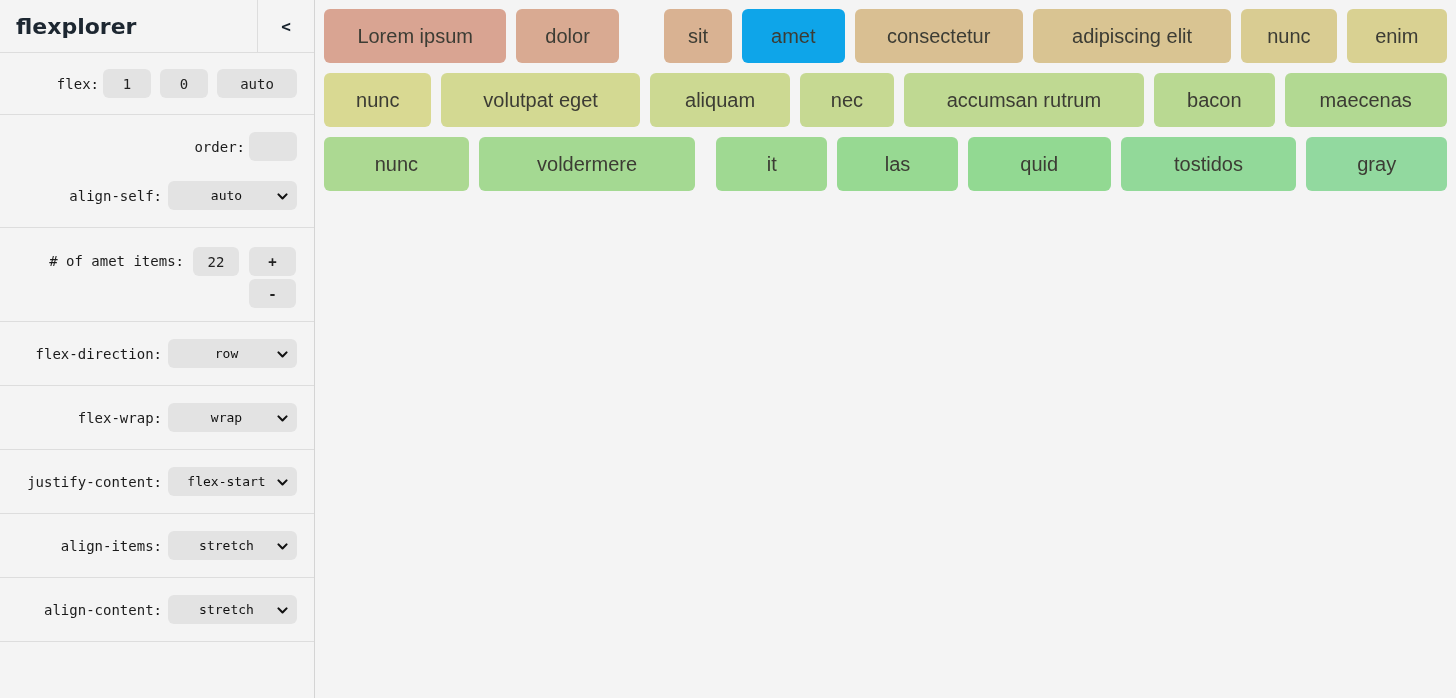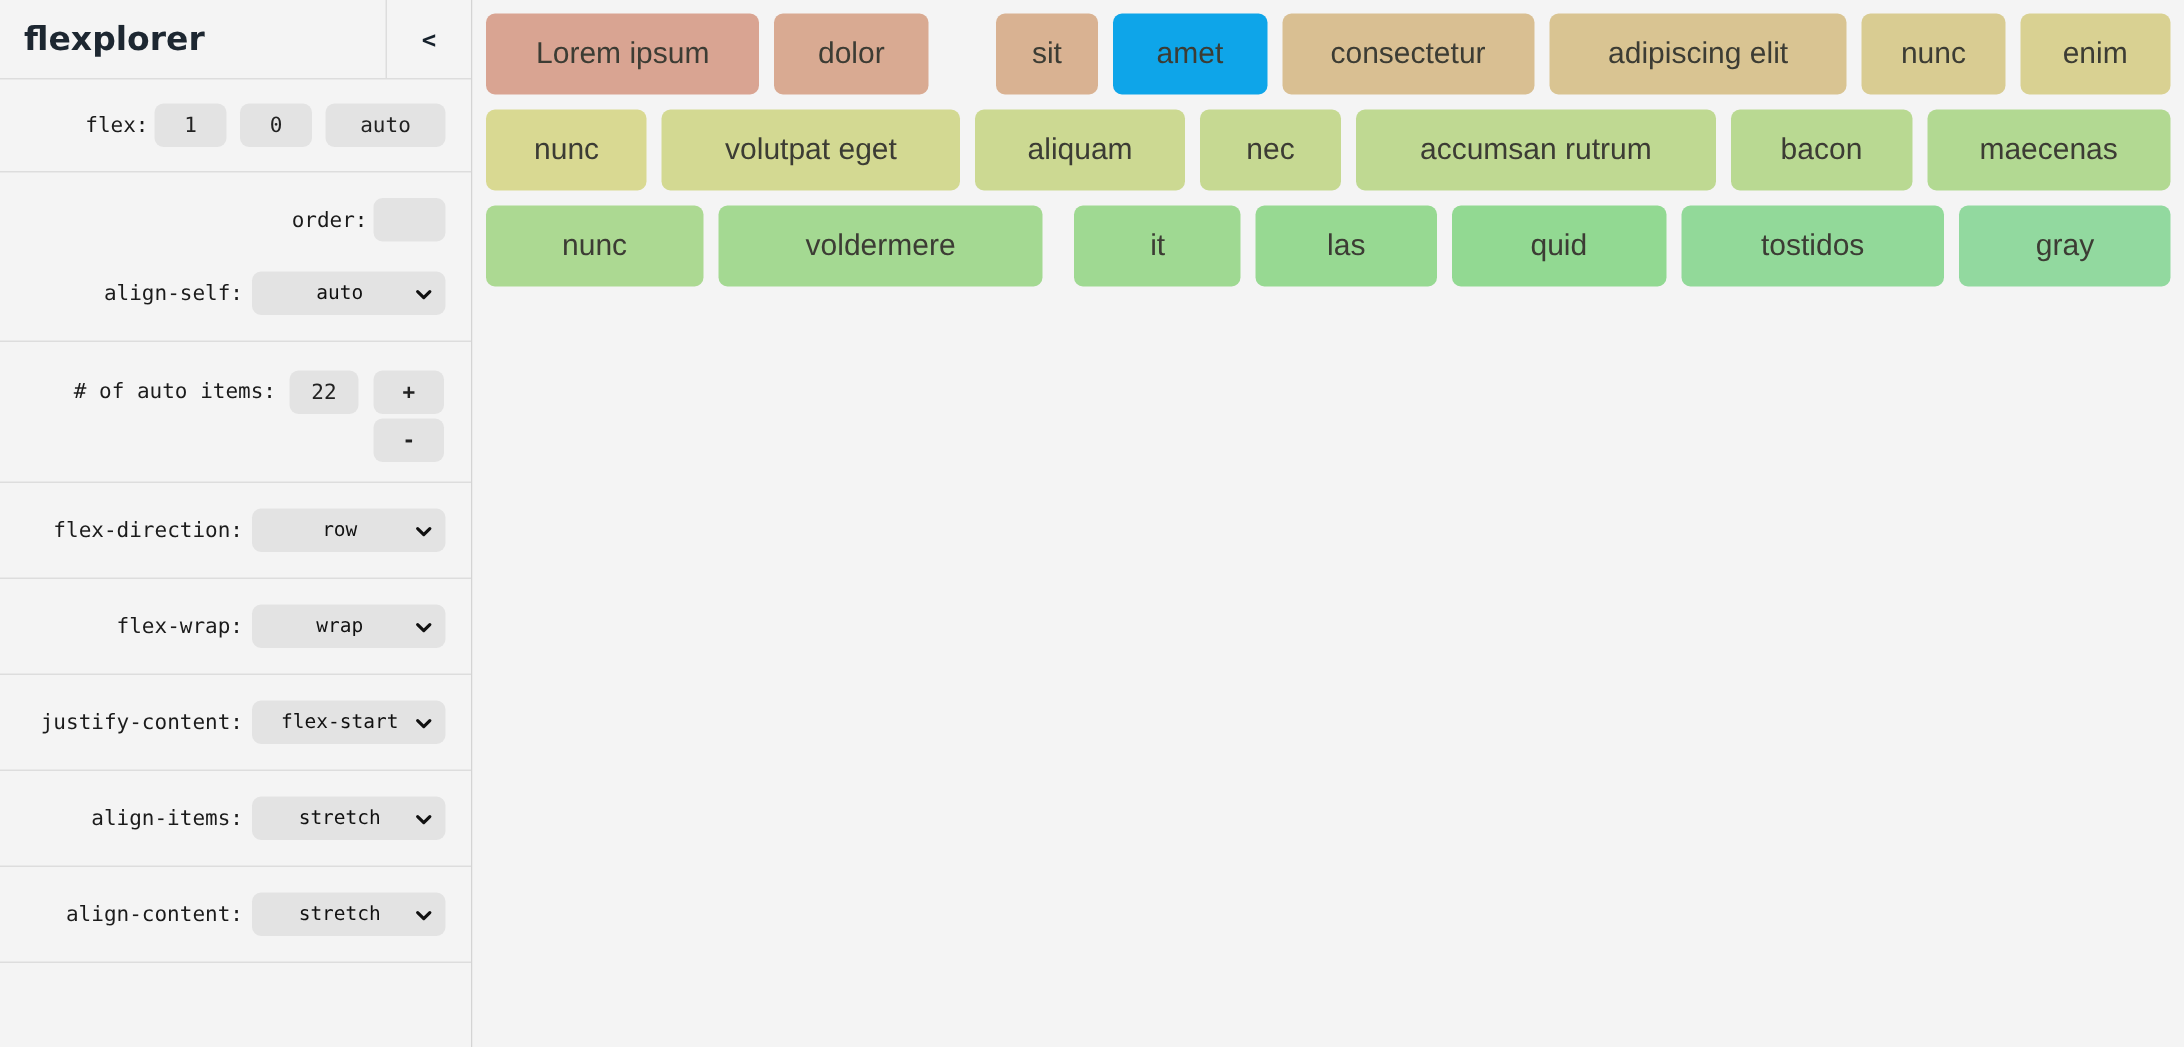--- a/index.html
+++ b/index.html
@@ -131,21 +131,21 @@
             <svg width="13" height="13" viewBox="0 0 16 16">
                 <path d="M3 6l5 5 5-5" fill="none" stroke="#111" stroke-width="2.6" stroke-linecap="round" stroke-linejoin="round"></path>
               </svg>
           </span>
         </div>
       </div>
     </section>
 
     <section class="sec sec-count">
       <div class="count-row">
-        <span class="lbl"># of auto items:</span>
+        <span class="lbl"># of amet items:</span>
         <input class="box w46" value="22" style="">
         <div class="btn-stack">
           <button class="pm-btn">
             <span>+</span>
           </button>
           <button class="pm-btn">
             <span>-</span>
           </button>
         </div>
       </div>

